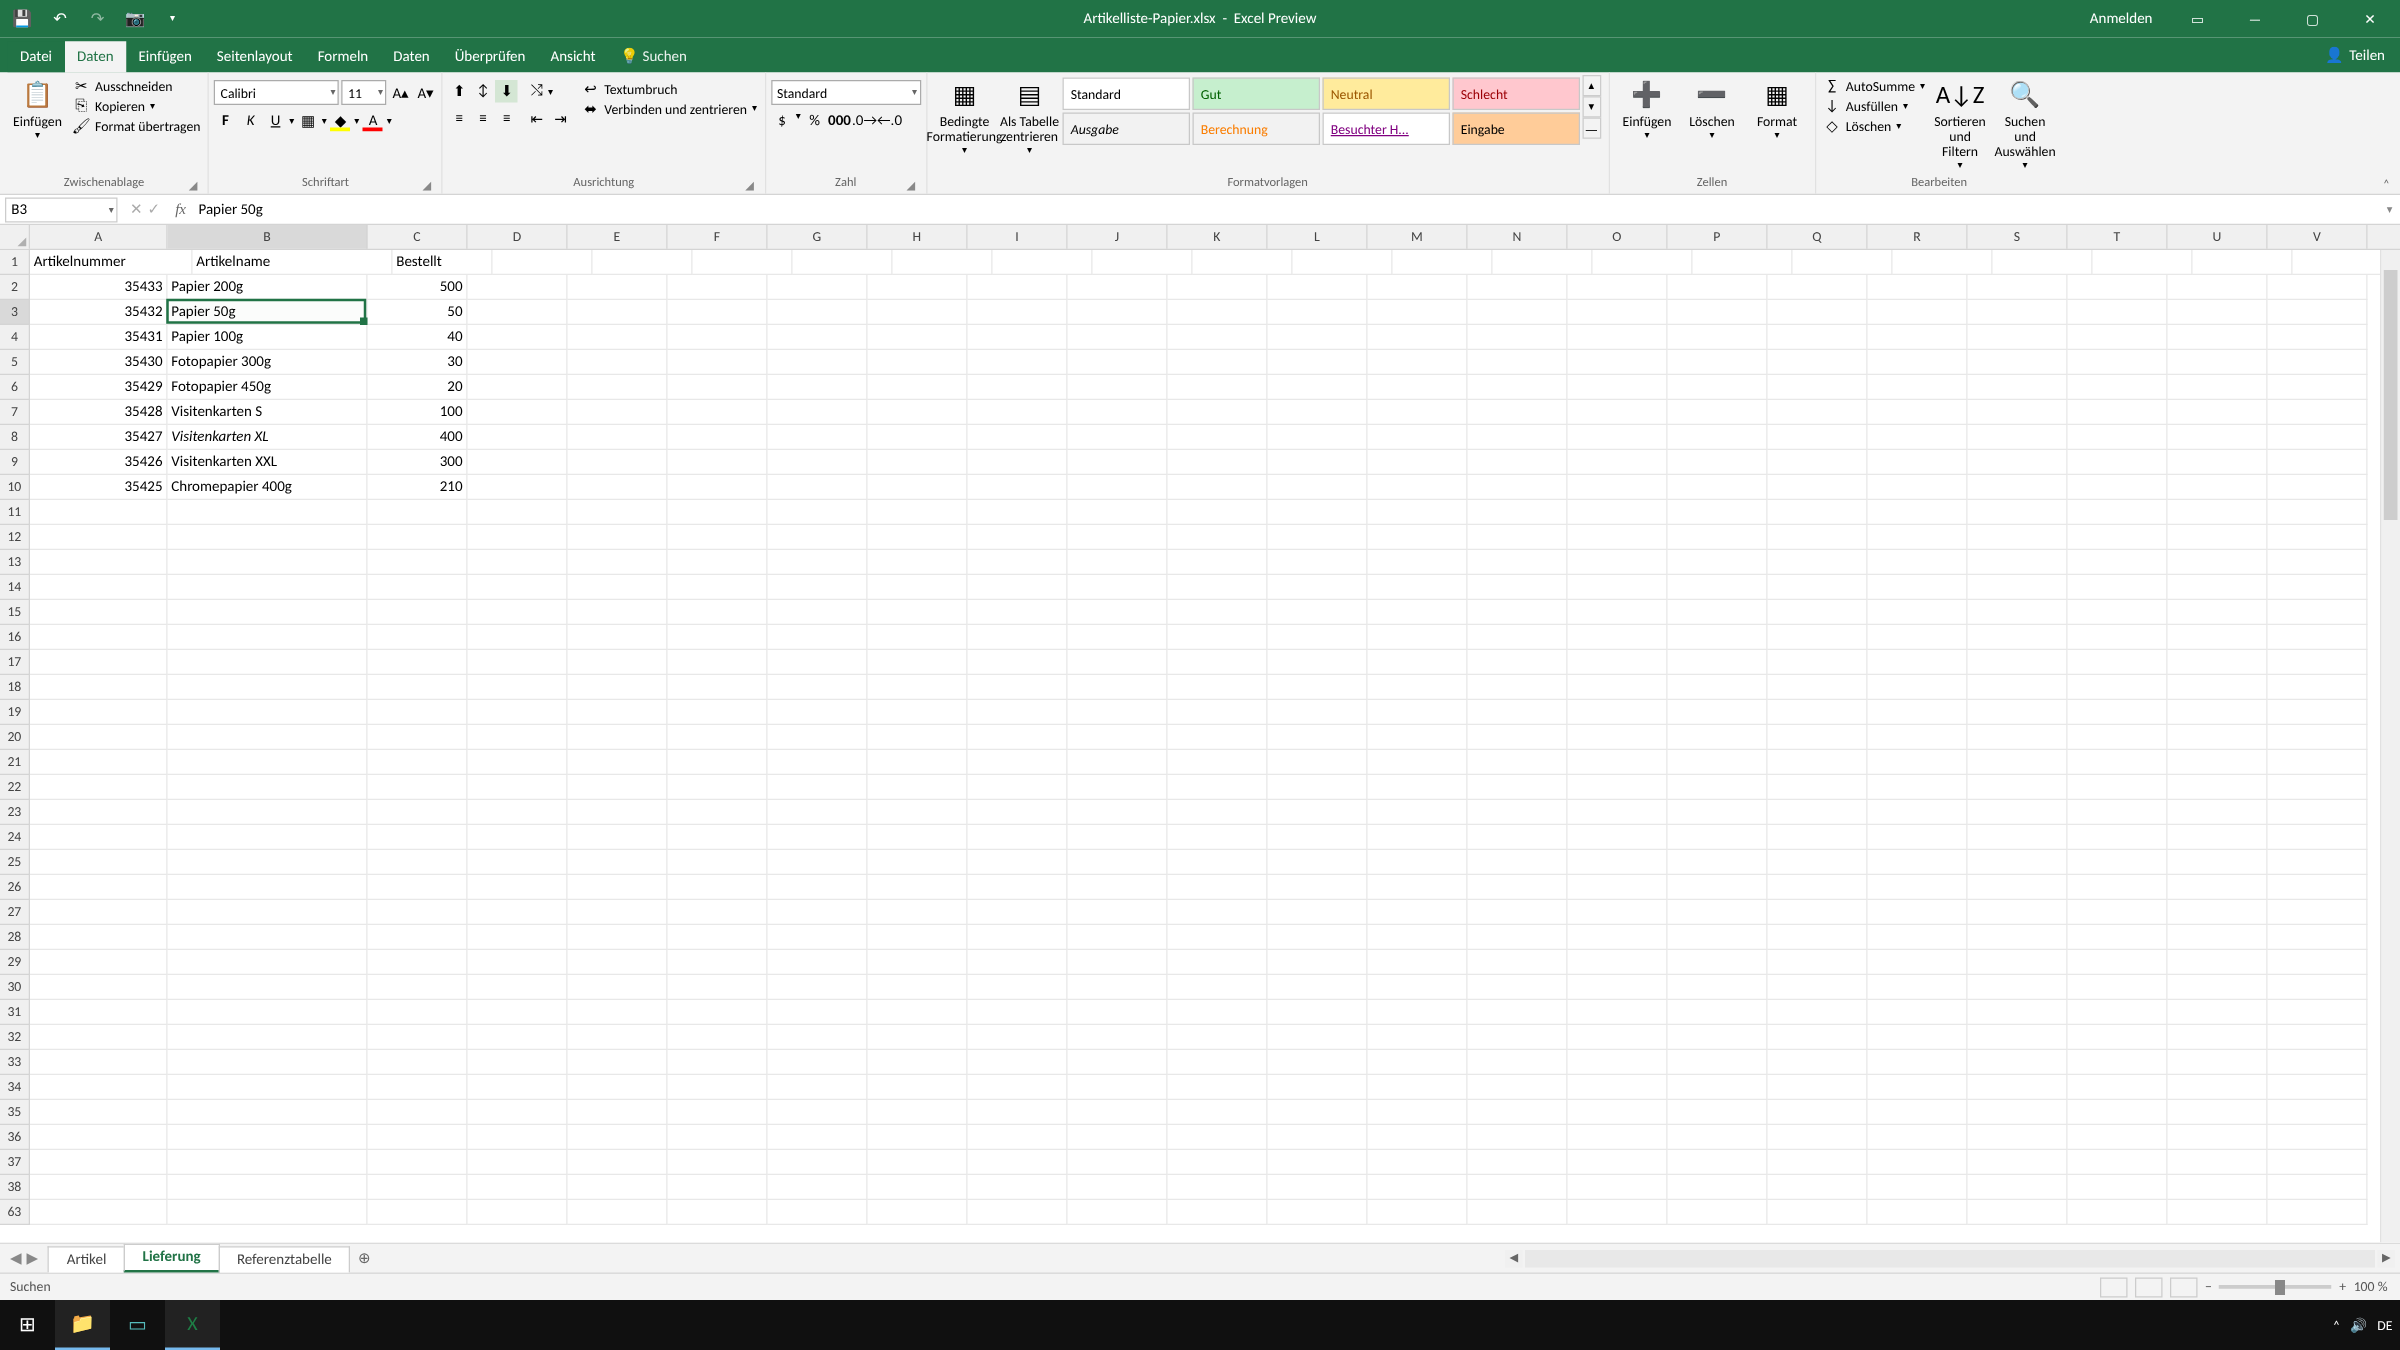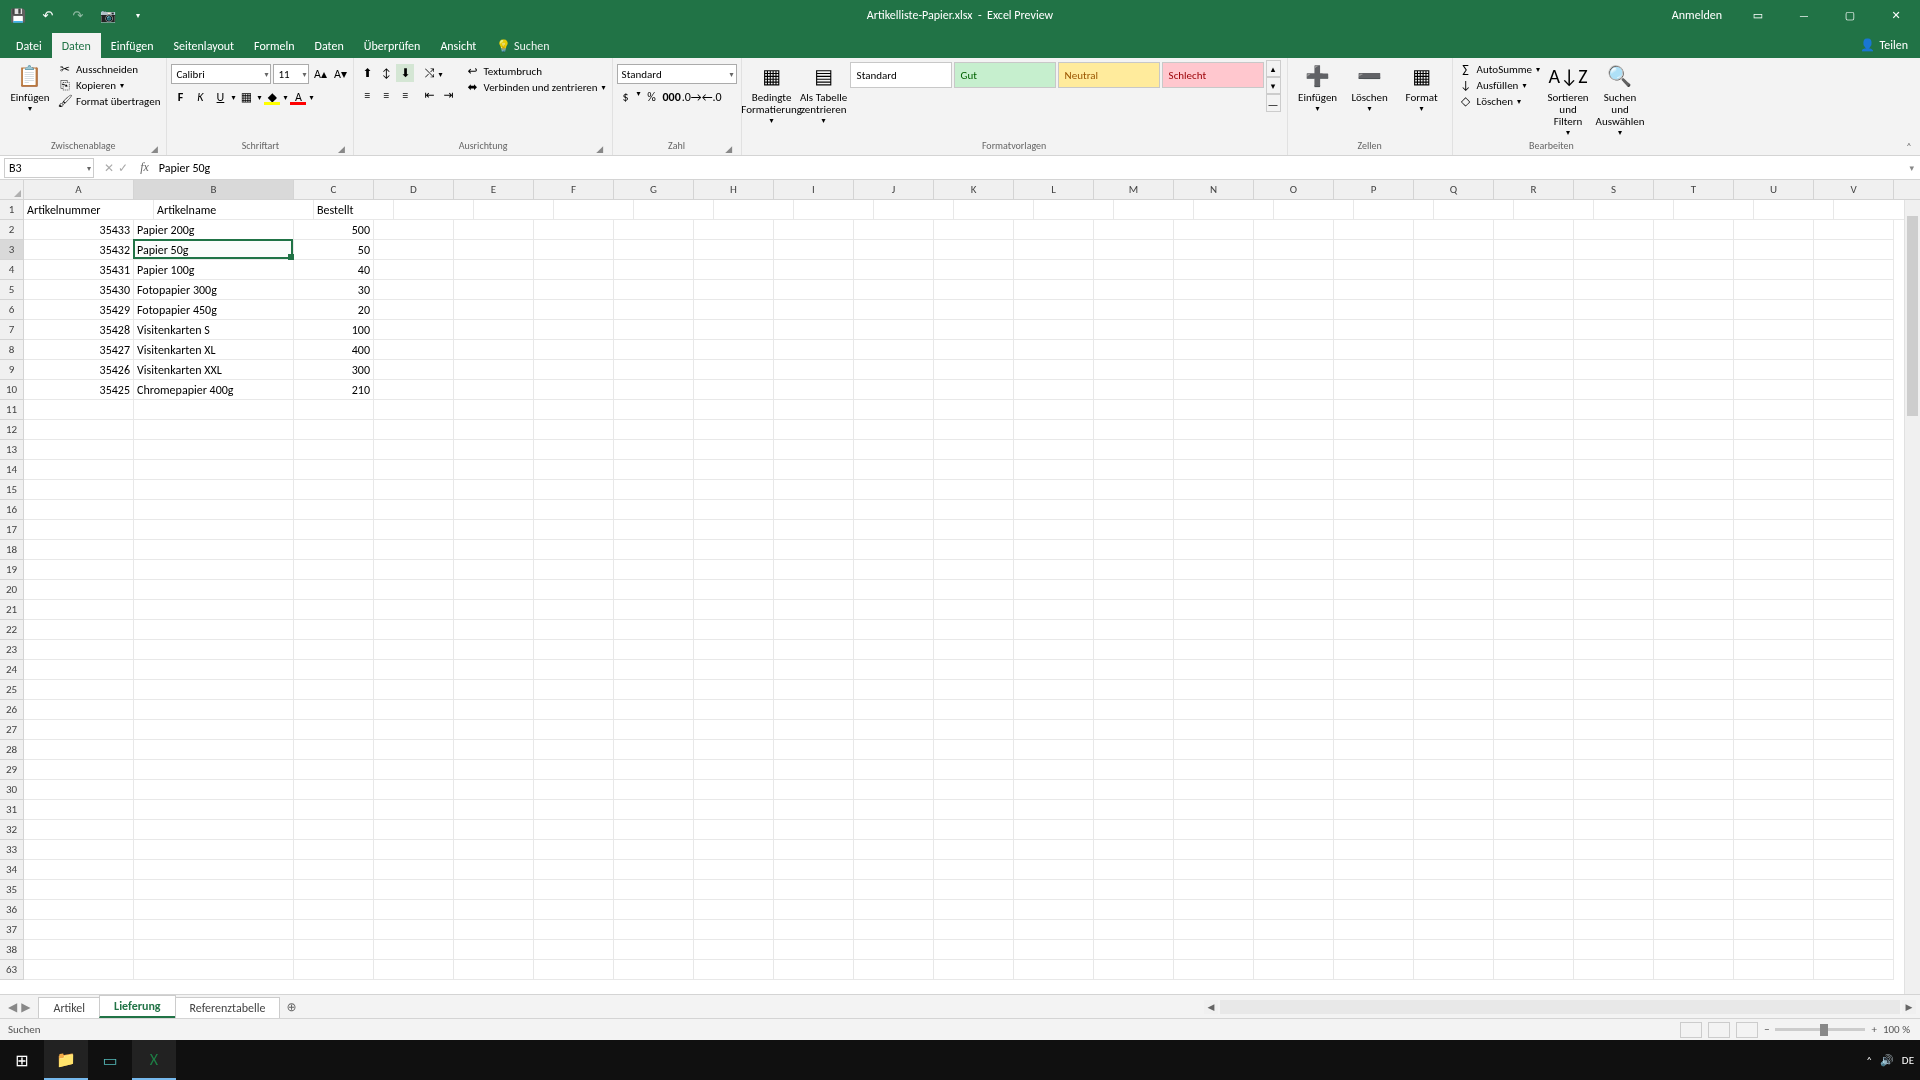--- a/index.html
+++ b/index.html
@@ -250,20 +250,26 @@
           <span class="ico">▤</span>
           <span>Als Tabelle zentrieren</span>
           <div style="font-size:8px">▾</div>
         </div>
       <div style="display:flex;flex-direction:column;gap:2px;padding-top:2px">
         <div style="display:flex;gap:2px">
           <div class="style-cell">Standard</div>
           <div class="style-cell" style="background: rgb(198, 239, 206); color: rgb(0, 97, 0);">Gut</div>
           <div class="style-cell" style="background: rgb(255, 235, 156); color: rgb(156, 87, 0);">Neutral</div>
           <div class="style-cell" style="background: rgb(255, 199, 206); color: rgb(156, 0, 6);">Schlecht</div>
+        </div>
+        <div style="display:flex;gap:2px">
+          <div class="style-cell" style="background: rgb(242, 242, 242); font-style: italic;">Ausgabe</div>
+          <div class="style-cell" style="background: rgb(242, 242, 242); color: rgb(250, 125, 0);">Berechnung</div>
+          <div class="style-cell" style="color: rgb(128, 0, 128); text-decoration: underline;">Besuchter H...</div>
+          <div class="style-cell" style="background: rgb(255, 204, 153);">Eingabe</div>
         </div>
       </div>
       <div style="display:flex;flex-direction:column;justify-content:center;padding:0 2px">
         <span style="font-size:9px;padding:2px;border:1px solid #ccc;text-align:center">▴</span>
         <span style="font-size:9px;padding:2px;border:1px solid #ccc;text-align:center">▾</span>
         <span style="font-size:9px;padding:2px;border:1px solid #ccc;text-align:center">⎼</span>
       </div>
     </div>
     <div class="rgroup-label">Formatvorlagen</div>
   </div>
@@ -570,21 +576,21 @@
           <div class="cell" style="width: 80px;"></div>
           <div class="cell" style="width: 80px;"></div>
           <div class="cell" style="width: 80px;"></div>
           <div class="cell" style="width: 80px;"></div>
           <div class="cell" style="width: 80px;"></div>
           <div class="cell" style="width: 80px;"></div>
           <div class="cell" style="width: 80px;"></div>
         </div>
         <div class="row">
           <div class="cell r" style="width: 110px;">35427</div>
-          <div class="cell" style="width: 160px;">Visitenkarten XL</div>
+          <div class="cell" style="width: 160px; font-style: italic;">Visitenkarten XL</div>
           <div class="cell r" style="width: 80px;">400</div>
           <div class="cell" style="width: 80px;"></div>
           <div class="cell" style="width: 80px;"></div>
           <div class="cell" style="width: 80px;"></div>
           <div class="cell" style="width: 80px;"></div>
           <div class="cell" style="width: 80px;"></div>
           <div class="cell" style="width: 80px;"></div>
           <div class="cell" style="width: 80px;"></div>
           <div class="cell" style="width: 80px;"></div>
           <div class="cell" style="width: 80px;"></div>

